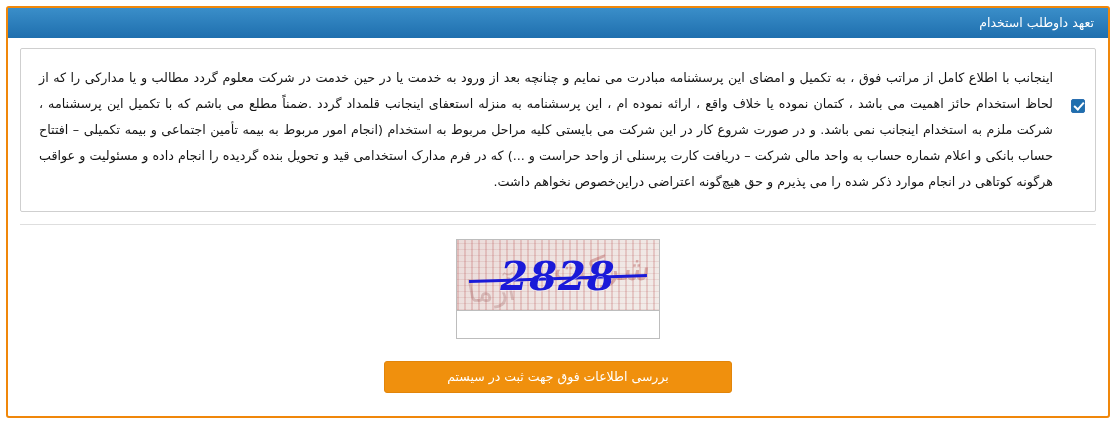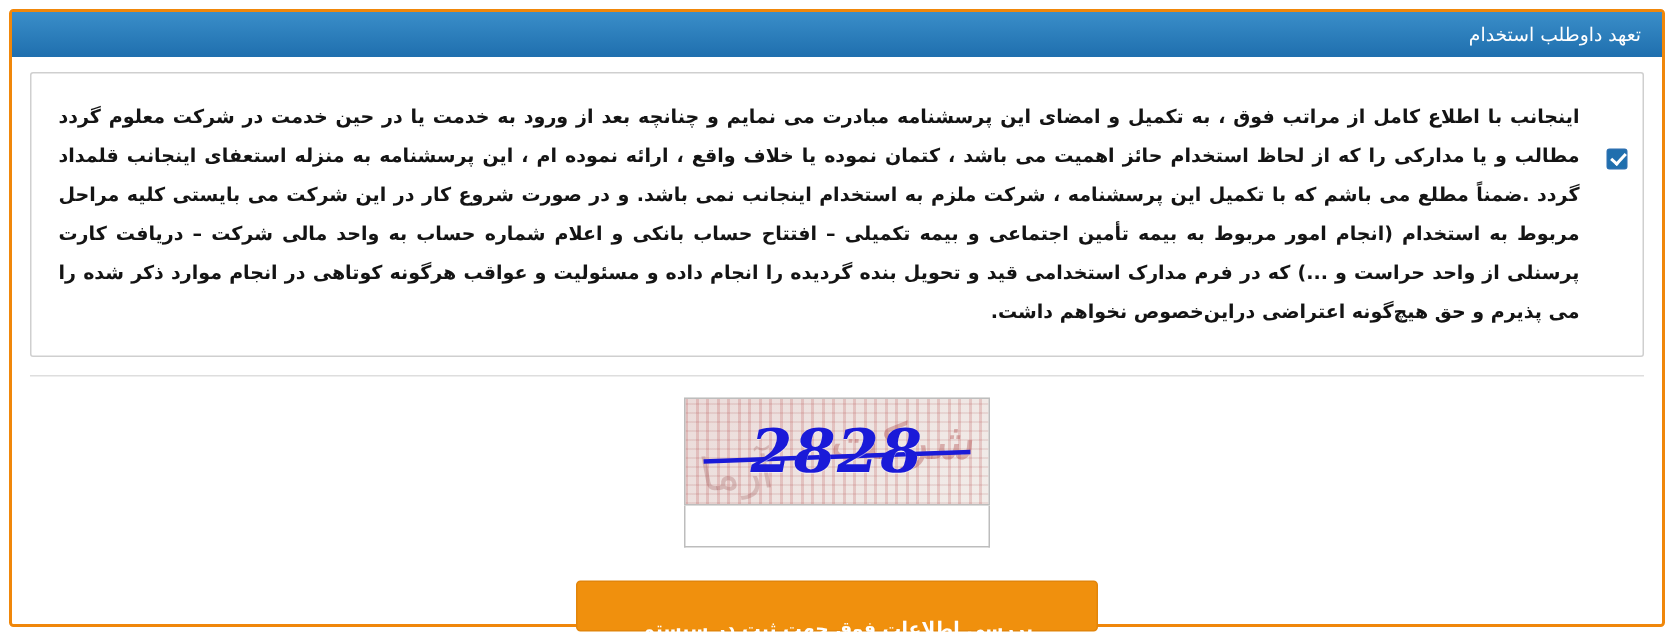--- a/index.html
+++ b/index.html
@@ -74,21 +74,20 @@
     border-width: 0 2px 2px 0;
     transform: rotate(42deg);
   }
   .consent-text {
     font-size: 12.7px;
     line-height: 2.05;
     color: #141414;
     text-align: justify;
     text-align-last: right;
     direction: rtl;
-    font-weight: bold;
   }
   .sep {
     margin-top: 12px;
     border-top: 1px solid #dedede;
   }
   .captcha-area {
     margin-top: 14px;
     display: flex;
     flex-direction: column;
     align-items: center;
@@ -177,22 +176,21 @@
     width: 348px;
     height: 32px;
     background: #f0900d;
     border: 1px solid #e2850a;
     border-radius: 3px;
     color: #ffffff;
     font-size: 12.5px;
     font-family: "DejaVu Sans", "Liberation Sans", sans-serif;
     cursor: pointer;
     line-height: 30px;
-    padding: 16px;
-    font-weight: bold;
+    padding: 0;
   }
 </style>
 </head>
 <body>
 
 <div id="root">
   <div class="panel">
 
     <div class="panel-header">
       <span>تعهد داوطلب استخدام</span>

